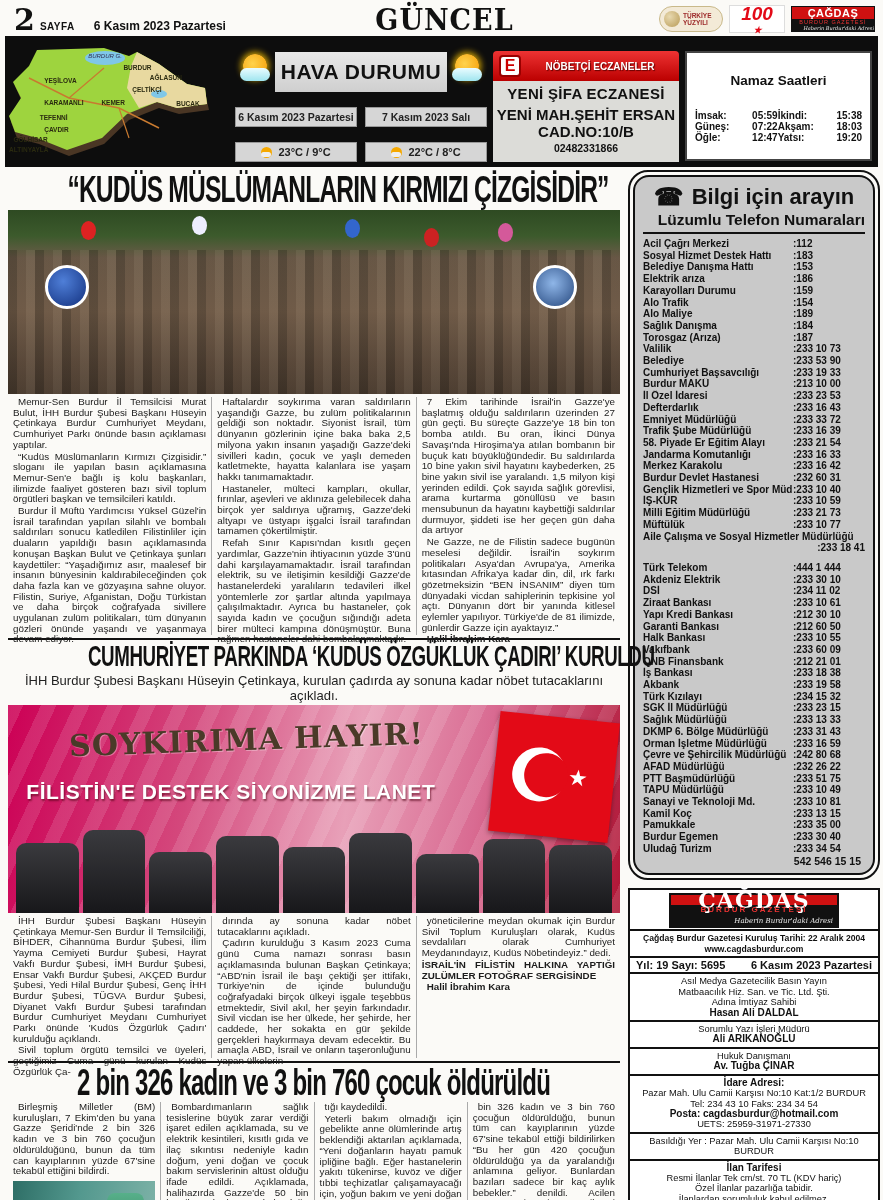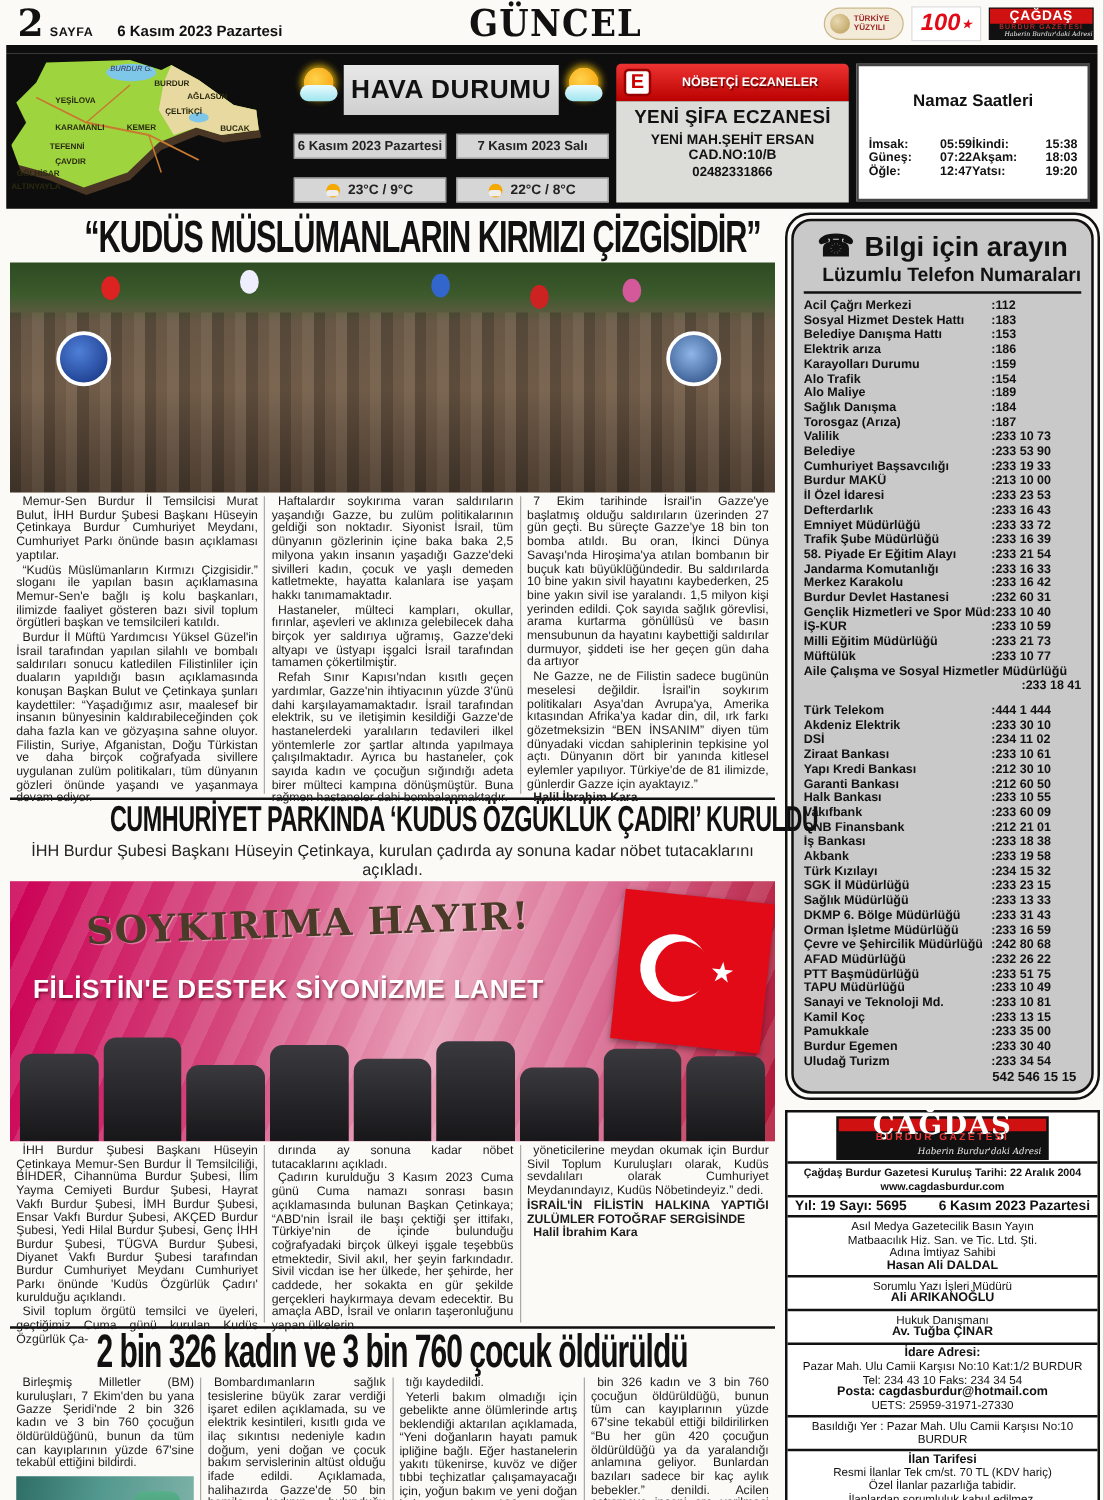--- a/index.html
+++ b/index.html
@@ -10,21 +10,21 @@
   .hdr { height:36px; display:flex; align-items:center; padding:2px 8px 0 14px; }
   .hdr-left { display:flex; align-items:baseline; gap:5px; width:300px; }
   .pagenum { font-size:30px; font-weight:bold; font-family:"DejaVu Serif", serif; }
   .pagelbl { font-size:10px; font-weight:bold; letter-spacing:.5px; }
   .hdr-date { font-size:12px; font-weight:bold; margin-left:14px; }
   .section-title { flex:1; text-align:center; font-family:"DejaVu Serif", serif; font-weight:bold; font-size:27px; letter-spacing:1px; transform:scaleY(1.1); }
   .hdr-logos { width:300px; display:flex; justify-content:flex-end; align-items:center; gap:6px; }
   .logo-ty { width:64px; height:26px; border-radius:13px; background:#f3ead7; border:1px solid #c9b98a; display:flex; align-items:center; gap:3px; padding:0 4px; }
   .logo-ty .dot { width:16px; height:16px; border-radius:50%; background:radial-gradient(circle at 35% 35%, #e8d9b0, #b89a55); }
   .logo-ty .t { font-size:6.5px; font-weight:bold; color:#9d2a2a; line-height:7px; }
-  .logo-100 { width:56px; height:28px; background:#fff; border:1px solid #ddd; display:flex; align-items:center; justify-content:center; font-weight:bold; color:#e30a17; font-size:19px; font-style:italic; }
+  .logo-100 { width:56px; height:28px; background:#fff; border:1px solid #ddd; display:flex; align-items:center; justify-content:center; font-weight:bold; color:#e30a17; font-size:19px; font-style:italic;flex-direction:column; }
   .logo-100 .star { font-size:9px; margin-left:1px; }
   .logo-cb { width:84px; background:#111; padding:1px; }
   .logo-cb .r { background:#cf1111; color:#fff; font-weight:bold; font-size:11px; text-align:center; letter-spacing:.5px; }
   .logo-cb .b { color:#e33; font-size:5.5px; text-align:center; letter-spacing:1px; }
   .logo-cb .s { color:#eee; font-size:5px; font-style:italic; text-align:right; font-family:"DejaVu Serif", serif; }
   .rule { height:7px; background:#0d0d0d; margin:0 5px; }
 
   
   .weather { height:124px; background:#0d0d0d; margin:0 5px; display:flex; padding:5px 4px; gap:6px; }
   .map { width:220px; position:relative; }
@@ -43,21 +43,21 @@
   .mini-sun { width:11px; height:11px; border-radius:50%; background:#f5a800; position:relative; flex:none; }
   .mini-sun:after { content:""; position:absolute; width:10px; height:5px; background:#eee; border-radius:4px; left:0; top:5px; }
 
   
   .pharm { width:186px; display:flex; flex-direction:column; padding-top:3px; }
   .ph-head { background:linear-gradient(#e33,#b00); border-radius:4px 4px 0 0; display:flex; align-items:center; gap:6px; padding:4px 6px; }
   .ph-e { width:22px; height:22px; background:#fff; border-radius:4px; color:#c00; font-weight:bold; font-size:16px; display:flex; align-items:center; justify-content:center; border:2px solid #900; }
   .ph-title { color:#fff; font-weight:bold; font-size:10px; flex:1; text-align:center; text-shadow:1px 1px 1px #600; }
   .ph-body { background:#dcdcd8; flex:1; text-align:center; padding:4px 2px; }
   .ph-name { font-size:15px; font-weight:bold; letter-spacing:.3px; }
-  .ph-addr { font-size:11px; font-weight:bold; margin-top:4px; }
+  .ph-addr { font-size:15px; font-weight:bold; margin-top:4px; }
   .ph-tel { font-size:10.5px; font-weight:bold; margin-top:2px; }
 
   
   .prayer { flex:1; background:#fff; border:2px solid #444; margin:3px 2px 1px 0; display:flex; flex-direction:column;gap:19px; }
   .skyline { height:13px; background:#000; position:relative; overflow:hidden; }
   .skyline:after { content:""; position:absolute; left:0; right:0; height:8px; background:repeating-linear-gradient(90deg,#fff 0 3px,transparent 3px 9px,#fff 9px 11px,transparent 11px 22px); opacity:.85; }
   .sky-t:after { bottom:-4px; } .sky-b:after { top:-4px; }
   .prayer-title { text-align:center; font-weight:bold; font-size:13.5px; padding:1px 0; }
   .prayer-grid { flex:1; display:grid; grid-template-rows:repeat(3,1fr); grid-auto-flow:column; padding:2px 8px; }
   .pt-row { display:flex; justify-content:space-between; font-size:10px; font-weight:bold; align-items:center; }

